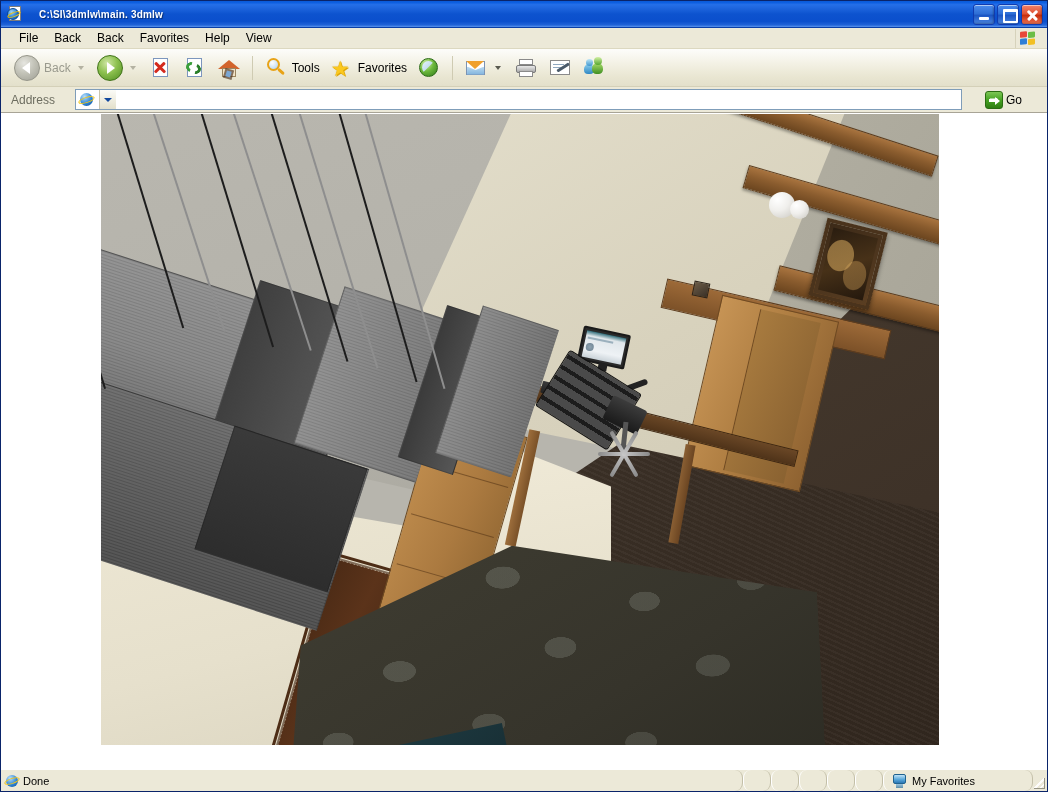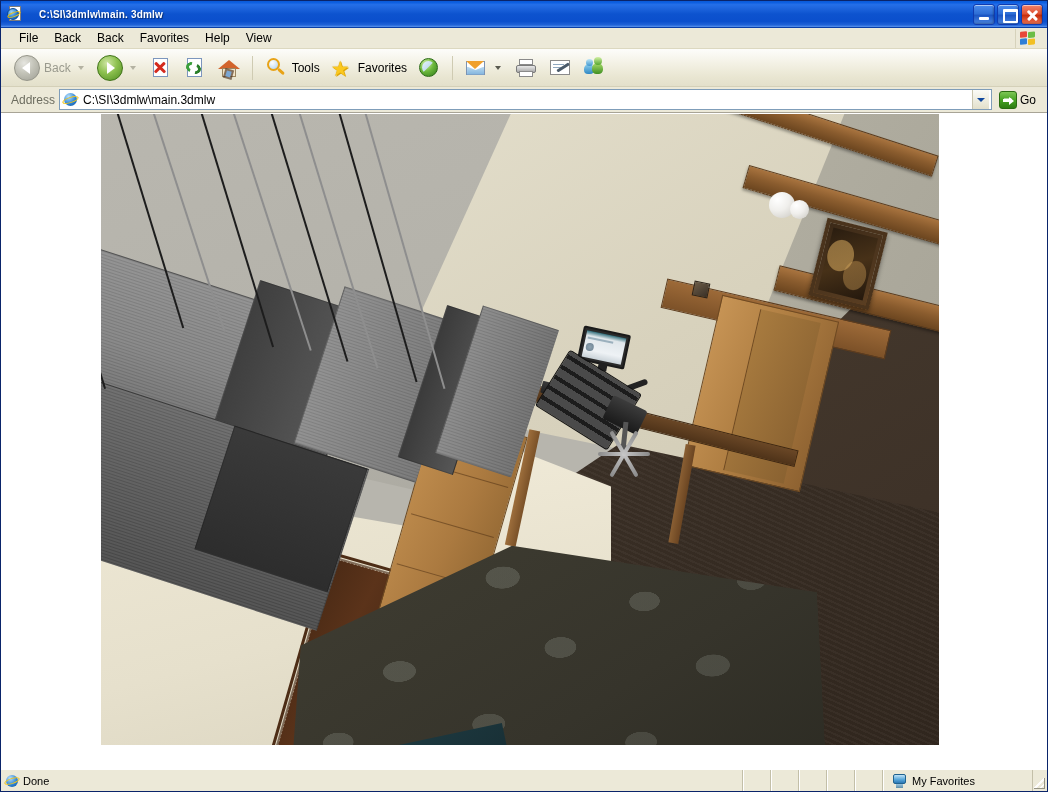--- a/index.html
+++ b/index.html
@@ -276,21 +276,21 @@
   .ic-msg .h2 {
     position:absolute; left:12px; top:1px; width:8px;height:8px;border-radius:50%;
     background: linear-gradient(to bottom,#d2f0a4,#55a52e);
   }
 
   
   .addrbar {
     height: 26px; flex: 0 0 26px;
     background: #ece9d8;
     display: flex; align-items: center;
-    padding: 0 4px 0 10px; gap: 4px;
+    padding: 0 18px 0 10px; gap: 20px;
     border-bottom: 1px solid #a8a496;
     position: relative;
   }
   .addrbar::before {
     content:""; position:absolute; left:2px; top:4px; width:4px; height:18px;
     background: repeating-linear-gradient(to bottom,#fff 0 1px,#bdb9a4 1px 2px);
     opacity:0;
   }
   .addr-label { font-size:12px; color:#6d6d60; white-space:nowrap; }
   .addr-input {
@@ -631,20 +631,21 @@
     background: #ece9d8;
     border-top: 1px solid #ffffff;
     display: flex; align-items: stretch;
     font-size: 11px; color: #000;
   }
   .sb-panel {
     border-right: 1px solid #c3bfa8;
     border-left: 1px solid #ffffff;
     display:flex; align-items:center; gap:4px;
     padding: 0 4px;
+    border-radius: 8px;
   }
   .sb-main { flex: 1 1 auto; border-left: none; }
   .sb-small { width: 28px; }
   .sb-zone { width: 150px; justify-content: flex-start; gap:5px; padding-left:8px; }
   .sb-eicon { width:14px;height:14px;position:relative; flex:0 0 14px;}
   .sb-eicon .eb {
     position:absolute;left:1px;top:1px;width:12px;height:12px;border-radius:50%;
     background: radial-gradient(circle at 35% 28%, #b9e0fa 0%, #2f86d8 55%, #0a4a95 100%);
   }
   .sb-eicon .er {
@@ -814,21 +815,20 @@
     </div>
   </div>
 
   <div class="addrbar">
     <span class="addr-label">Address</span>
     <div class="addr-input">
       <span class="addr-eicon">
         <span class="eb"></span>
           <span class="er"></span>
       </span>
-      <span class="addr-text" title="C:\SI\3dmlw\main.3dmlw">C:\SI\3dmlw\main.3dmlw</span>
       <span class="addr-caret">
           <i class="cv"></i>
         </span>
     </div>
     <div class="go-btn">
       <span class="go-ic">
         <span class="gar"></span>
           <span class="gtip"></span>
       </span>
       <span class="go-label">Go</span>

